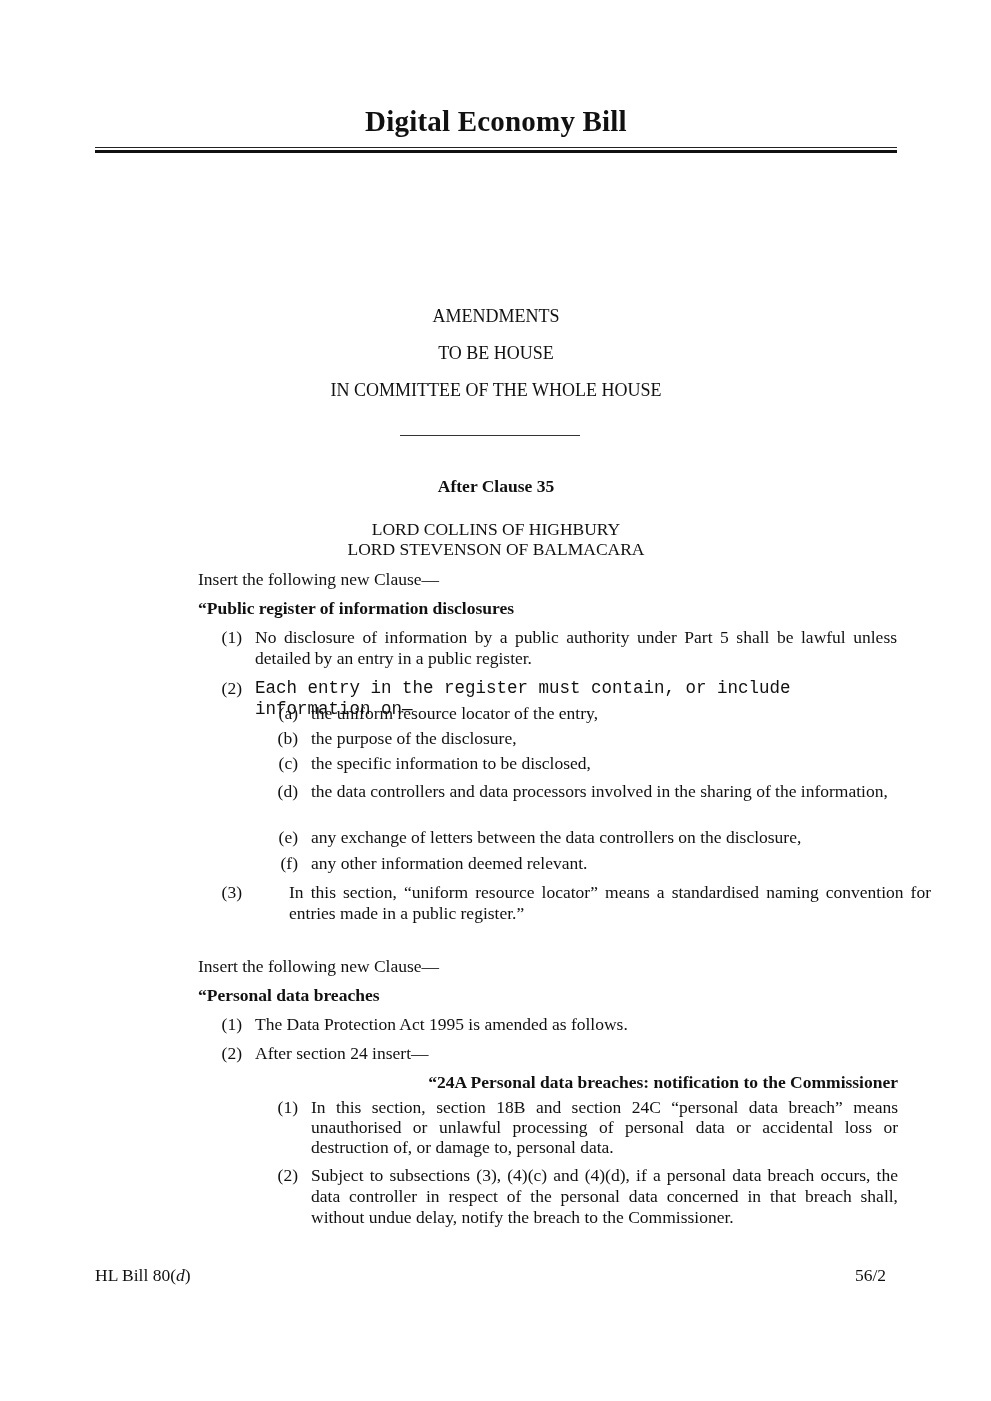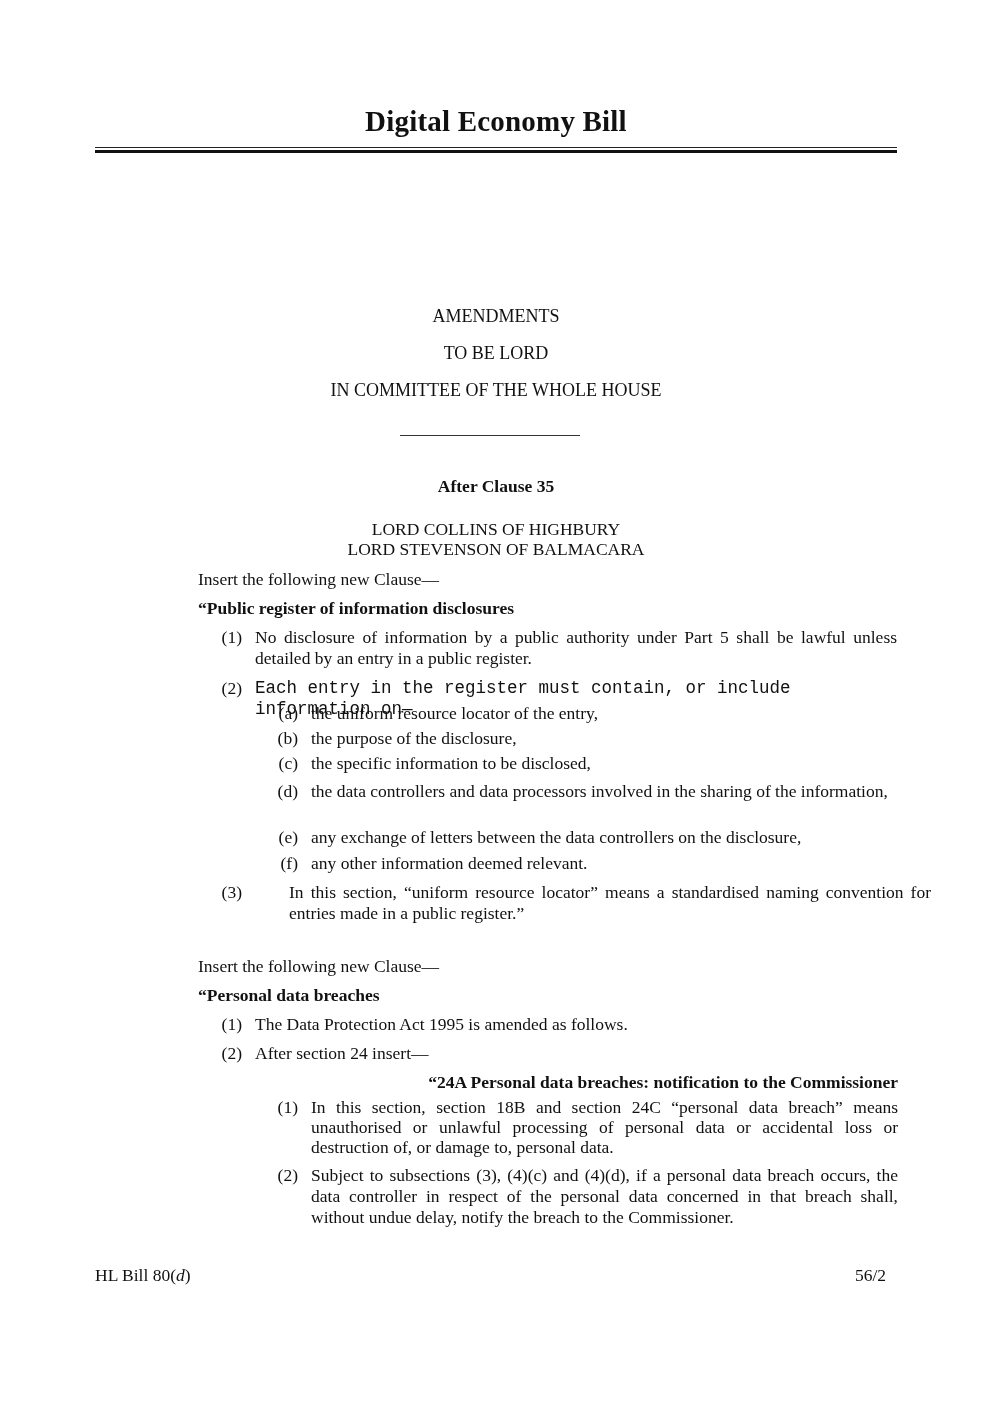--- a/index.html
+++ b/index.html
@@ -21,21 +21,21 @@
 </head>
 <body>
 
 <div class="page">
 
   <div class="title">Digital Economy Bill</div>
   <div class="rule-thin"></div>
   <div class="rule-thick"></div>
 
   <div class="center" style="top:306px;">AMENDMENTS</div>
-  <div class="center" style="top:343px;">TO BE LORD</div>
+  <div class="center" style="top:343px;">TO BE HOUSE</div>
   <div class="center" style="top:380px;">IN COMMITTEE OF THE WHOLE HOUSE</div>
 
   <div class="short-rule"></div>
 
   <div class="center bold" style="top:476px; font-size:17.5px;">After Clause 35</div>
   <div class="center" style="top:519px; font-size:17.5px; line-height:20px;">LORD COLLINS OF HIGHBURY</div>
   <div class="center" style="top:539px; font-size:17.5px; line-height:20px;">LORD STEVENSON OF BALMACARA</div>
 
   <div class="body-text" style="top:569px;">Insert the following new Clause—</div>
   <div class="body-text bold" style="top:598px;">“Public register of information disclosures</div>

